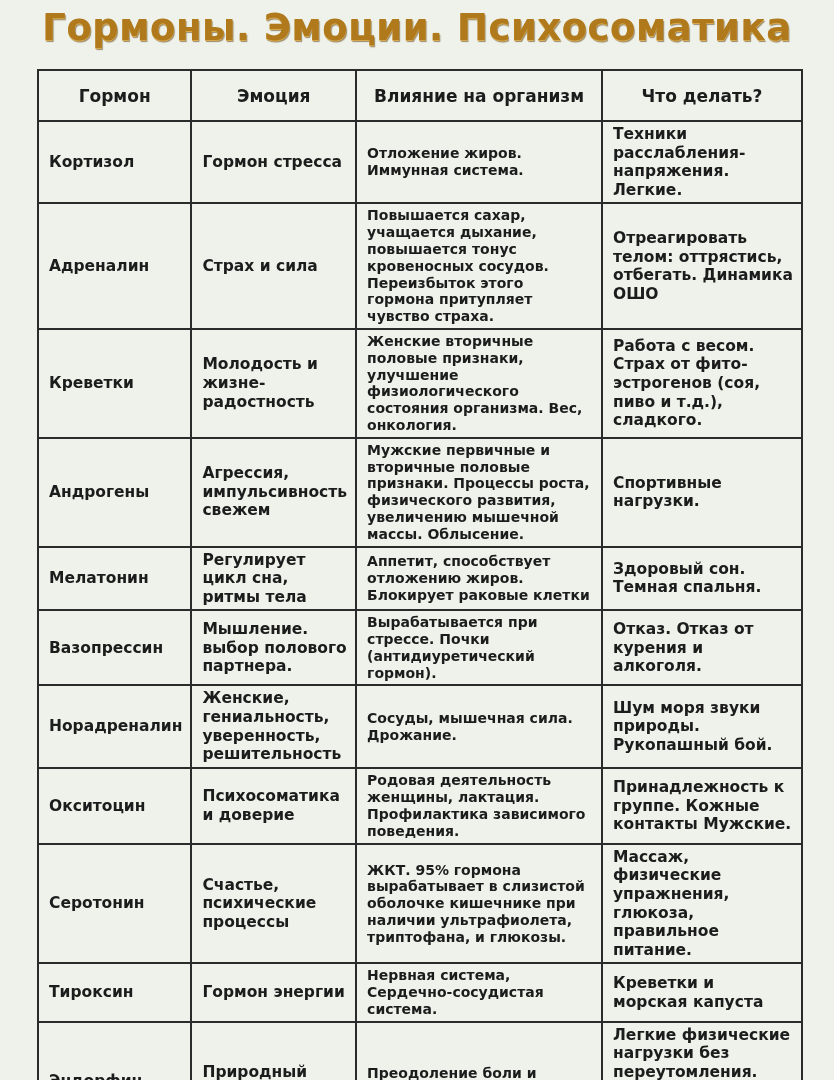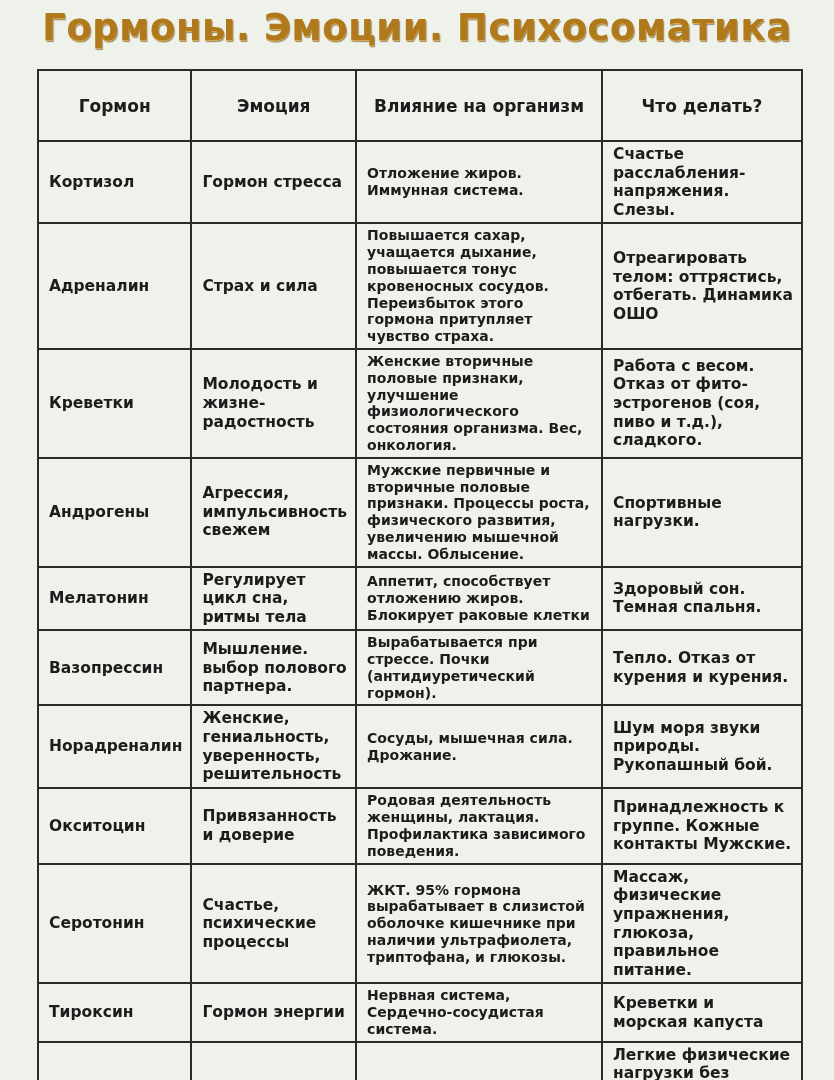--- a/index.html
+++ b/index.html
@@ -28,21 +28,21 @@
   .hormone-table th,
   .hormone-table td{
     border:2px solid #2b2b2b;
     vertical-align:middle;
     text-align:left;
   }
   .hormone-table th{
     font-size:17px;
     font-weight:bold;
     text-align:center;
-    padding:16px 4px;
+    padding:6px 4px;
     height:37px;
   }
   .hormone-table td{
     font-weight:bold;
     padding:3px 8px 3px 10px;
     line-height:1.2;
   }
   .col-hormone{width:17%;}
   .col-emotion{width:21.2%;}
   .col-effect{width:34.6%;}
@@ -74,61 +74,61 @@
       <th>Эмоция</th>
       <th>Влияние на организм</th>
       <th>Что делать?</th>
     </tr>
   </thead>
   <tbody>
     <tr class="r1">
       <td class="hormone-cell">Кортизол</td>
       <td class="emotion-cell">Гормон стресса</td>
       <td class="effect-cell">Отложение жиров. Иммунная система.</td>
-      <td class="action-cell">Счастье расслабления-напряжения. Слезы.</td>
+      <td class="action-cell">Техники расслабления-напряжения. Легкие.</td>
     </tr>
     <tr class="r2">
       <td class="hormone-cell">Адреналин</td>
       <td class="emotion-cell">Страх и сила</td>
       <td class="effect-cell">Повышается сахар, учащается дыхание, повышается тонус кровеносных сосудов. Переизбыток этого гормона притупляет чувство страха.</td>
       <td class="action-cell">Отреагировать телом: оттрястись, отбегать. Динамика ОШО</td>
     </tr>
     <tr class="r3">
       <td class="hormone-cell">Креветки</td>
       <td class="emotion-cell">Молодость и жизне-радостность</td>
       <td class="effect-cell">Женские вторичные половые признаки, улучшение физиологического состояния организма. Вес, онкология.</td>
-      <td class="action-cell">Работа с весом. Отказ от фито-эстрогенов (соя, пиво и т.д.), сладкого.</td>
+      <td class="action-cell">Работа с весом. Страх от фито-эстрогенов (соя, пиво и т.д.), сладкого.</td>
     </tr>
     <tr class="r4">
       <td class="hormone-cell">Андрогены</td>
       <td class="emotion-cell">Агрессия, импульсивность свежем</td>
       <td class="effect-cell">Мужские первичные и вторичные половые признаки. Процессы роста, физического развития, увеличению мышечной массы. Облысение.</td>
       <td class="action-cell">Спортивные нагрузки.</td>
     </tr>
     <tr class="r5">
       <td class="hormone-cell">Мелатонин</td>
       <td class="emotion-cell">Регулирует цикл сна, ритмы тела</td>
       <td class="effect-cell">Аппетит, способствует отложению жиров. Блокирует раковые клетки</td>
       <td class="action-cell">Здоровый сон. Темная спальня.</td>
     </tr>
     <tr class="r6">
       <td class="hormone-cell">Вазопрессин</td>
       <td class="emotion-cell">Мышление. выбор полового партнера.</td>
       <td class="effect-cell">Вырабатывается при стрессе. Почки (антидиуретический гормон).</td>
-      <td class="action-cell">Тепло. Отказ от курения и курения.</td>
+      <td class="action-cell">Отказ. Отказ от курения и алкоголя.</td>
     </tr>
     <tr class="r7">
       <td class="hormone-cell">Норадреналин</td>
       <td class="emotion-cell">Женские, гениальность, уверенность, решительность</td>
       <td class="effect-cell">Сосуды, мышечная сила. Дрожание.</td>
       <td class="action-cell">Шум моря звуки природы. Рукопашный бой.</td>
     </tr>
     <tr class="r8">
       <td class="hormone-cell">Окситоцин</td>
-      <td class="emotion-cell">Привязанность и доверие</td>
+      <td class="emotion-cell">Психосоматика и доверие</td>
       <td class="effect-cell">Родовая деятельность женщины, лактация. Профилактика зависимого поведения.</td>
       <td class="action-cell">Принадлежность к группе. Кожные контакты Мужские.</td>
     </tr>
     <tr class="r9">
       <td class="hormone-cell">Серотонин</td>
       <td class="emotion-cell">Счастье, психические процессы</td>
       <td class="effect-cell">ЖКТ. 95% гормона вырабатывает в слизистой оболочке кишечнике при наличии ультрафиолета, триптофана, и глюкозы.</td>
       <td class="action-cell">Массаж, физические упражнения, глюкоза, правильное питание.</td>
     </tr>
     <tr class="r10">

